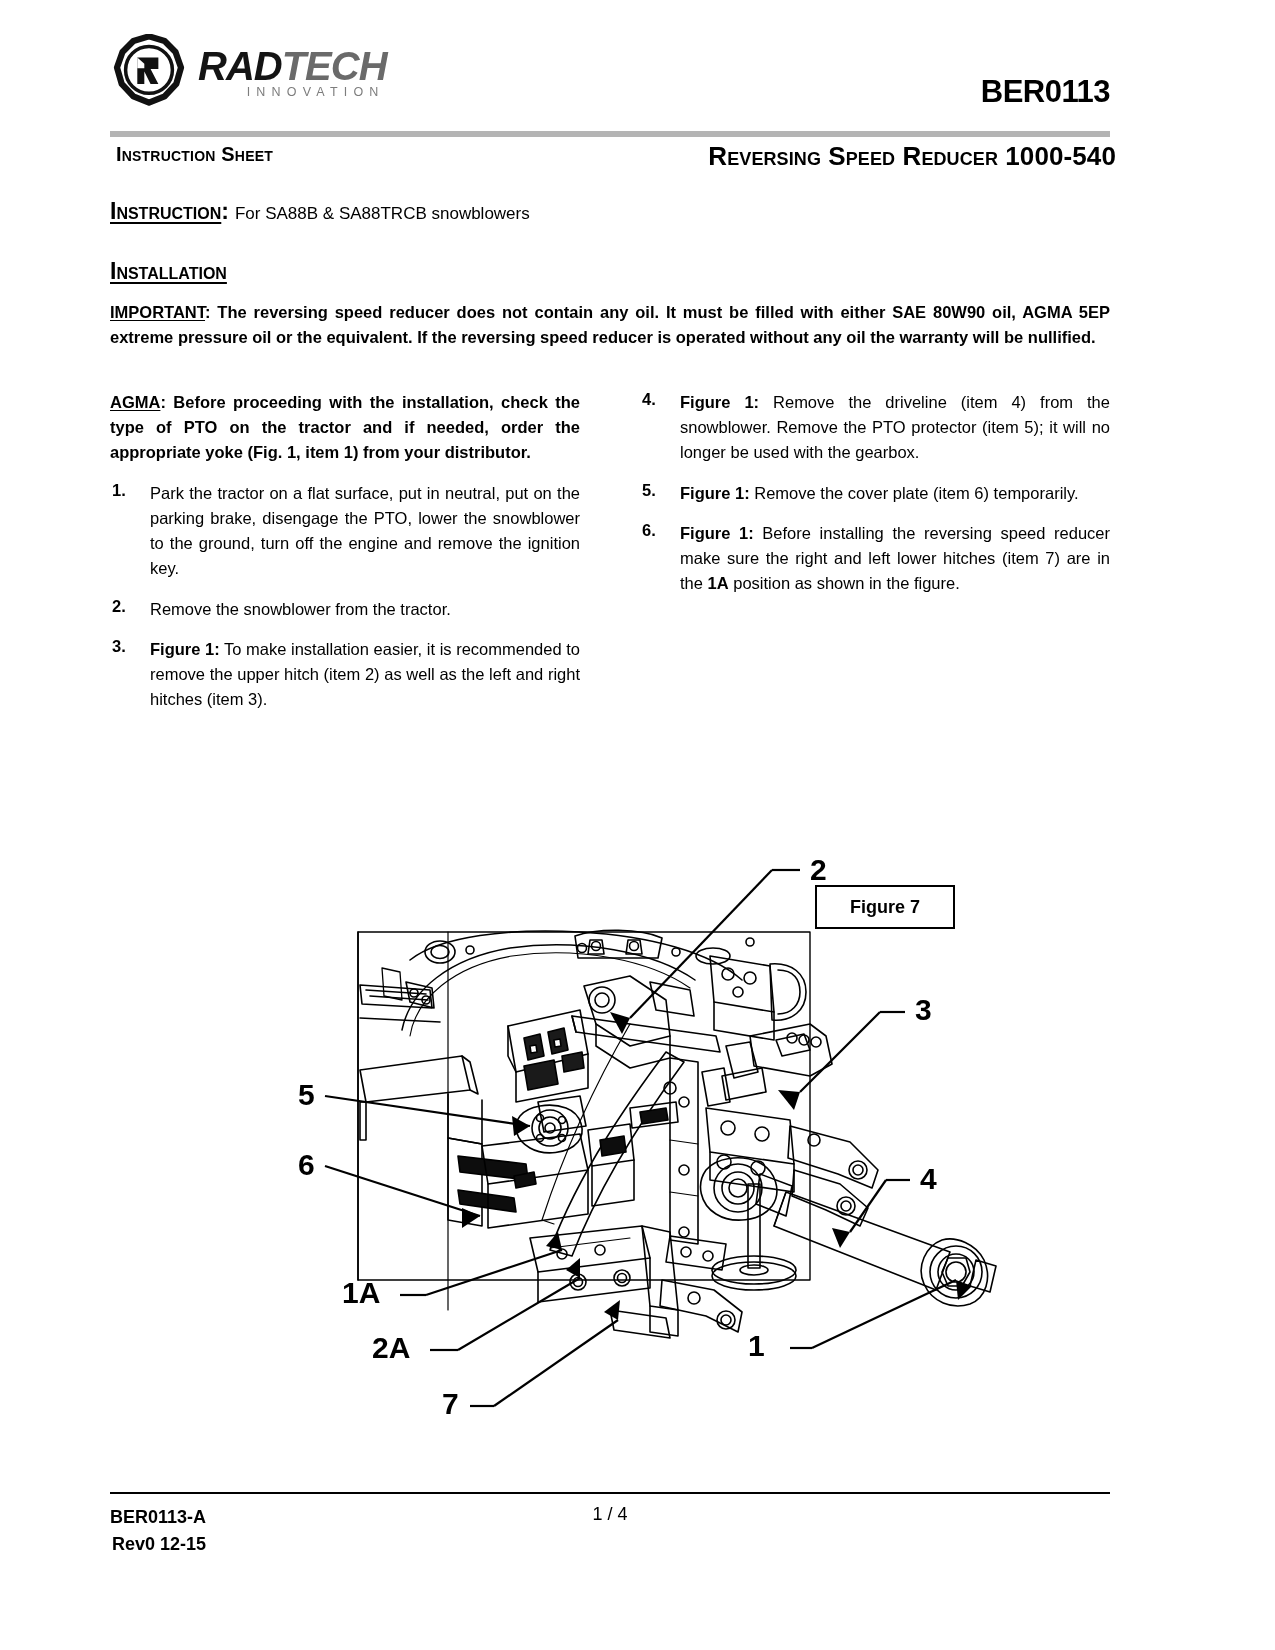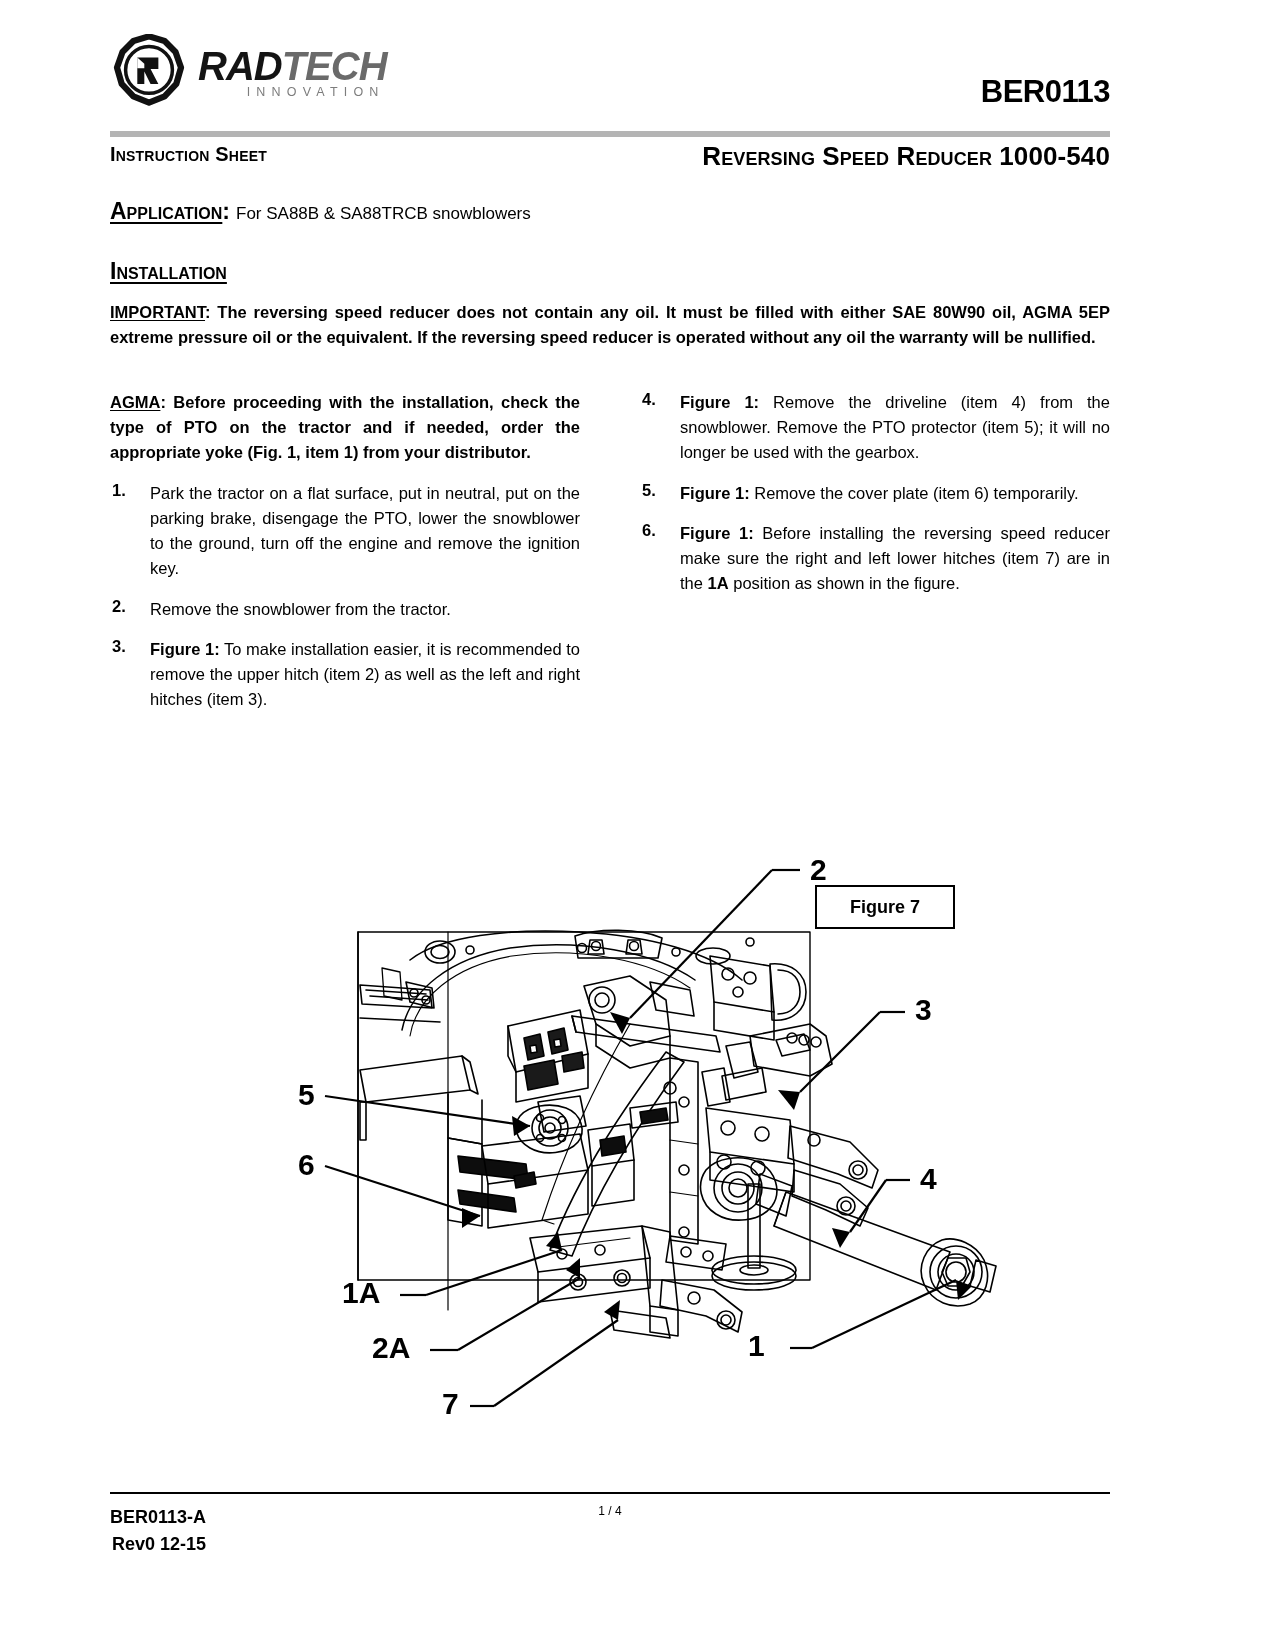--- a/index.html
+++ b/index.html
@@ -28,21 +28,21 @@
   .docnum {
     position:absolute; right:0; top:40px;
     font-size:31px; font-weight:bold; letter-spacing:-0.5px;
   }
 
   .rule-gray {
     position:absolute; left:110px; top:131px; width:1000px; height:6px;
     background:#b4b4b4;
   }
 
-  .titlerow { position:absolute; left:110px; top:141px; width:1000px; height:36px; }
+  .titlerow { position:absolute; left:116px; top:141px; width:1000px; height:36px; }
   .instr-sheet {
     position:absolute; left:0; top:2px;
     font-size:20px; font-weight:bold; font-variant:small-caps;
     letter-spacing:0.2px;
   }
   .main-title {
     position:absolute; left:0; right:0; top:0; text-align:right;
     font-size:26px; font-weight:bold; font-variant:small-caps;
     letter-spacing:0.1px;
   }
@@ -105,21 +105,21 @@
   .callout {
     position:absolute; font-size:30px; font-weight:bold; line-height:1;
   }
 
   
   .footer-rule {
     position:absolute; left:110px; top:1492px; width:1000px; height:2px; background:#000;
   }
   .footer { position:absolute; left:110px; top:1500px; width:1000px; height:80px; }
   .f-left { position:absolute; left:0; top:4px; font-size:18px; font-weight:bold; line-height:1.5;text-align:right; }
-  .f-center { position:absolute; left:0; right:0; top:4px; text-align:center; font-size:12px; }
+  .f-center { position:absolute; left:0; right:0; top:4px; text-align:center; font-size:18px; }
 </style>
 </head>
 <body>
 
 <div class="page">
 
   <div class="header">
 
     <div class="logo-wrap">
       <div class="logo-mark">
@@ -142,21 +142,21 @@
   </div>
 
   <div class="rule-gray"></div>
 
   <div class="titlerow">
     <div class="instr-sheet">Instruction Sheet</div>
     <div class="main-title"><span>Reversing Speed Reducer </span><span class="num">1000-540</span></div>
   </div>
 
   <div class="application">
-    <span class="app-label">Application</span><span class="app-colon">:</span><span class="app-text">For SA88B &amp; SA88TRCB snowblowers</span>
+    <span class="app-label">Instruction</span><span class="app-colon">:</span><span class="app-text">For SA88B &amp; SA88TRCB snowblowers</span>
   </div>
 
   <div class="install-head">Installation</div>
 
   <div class="important"><u>IMPORTANT</u><span>: The reversing speed reducer does not contain any oil. It must be filled with either SAE 80W90 oil, AGMA 5EP extreme pressure oil or the equivalent. If the reversing speed reducer is operated without any oil the warranty will be nullified.</span></div>
 
   <div class="cols">
 
     <div class="col col-left">
       <div class="note"><u>AGMA</u><span>: Before proceeding with the installation, check the type of PTO on the tractor and if needed, order the appropriate yoke (Fig. 1, item 1) from your distributor.</span></div>

